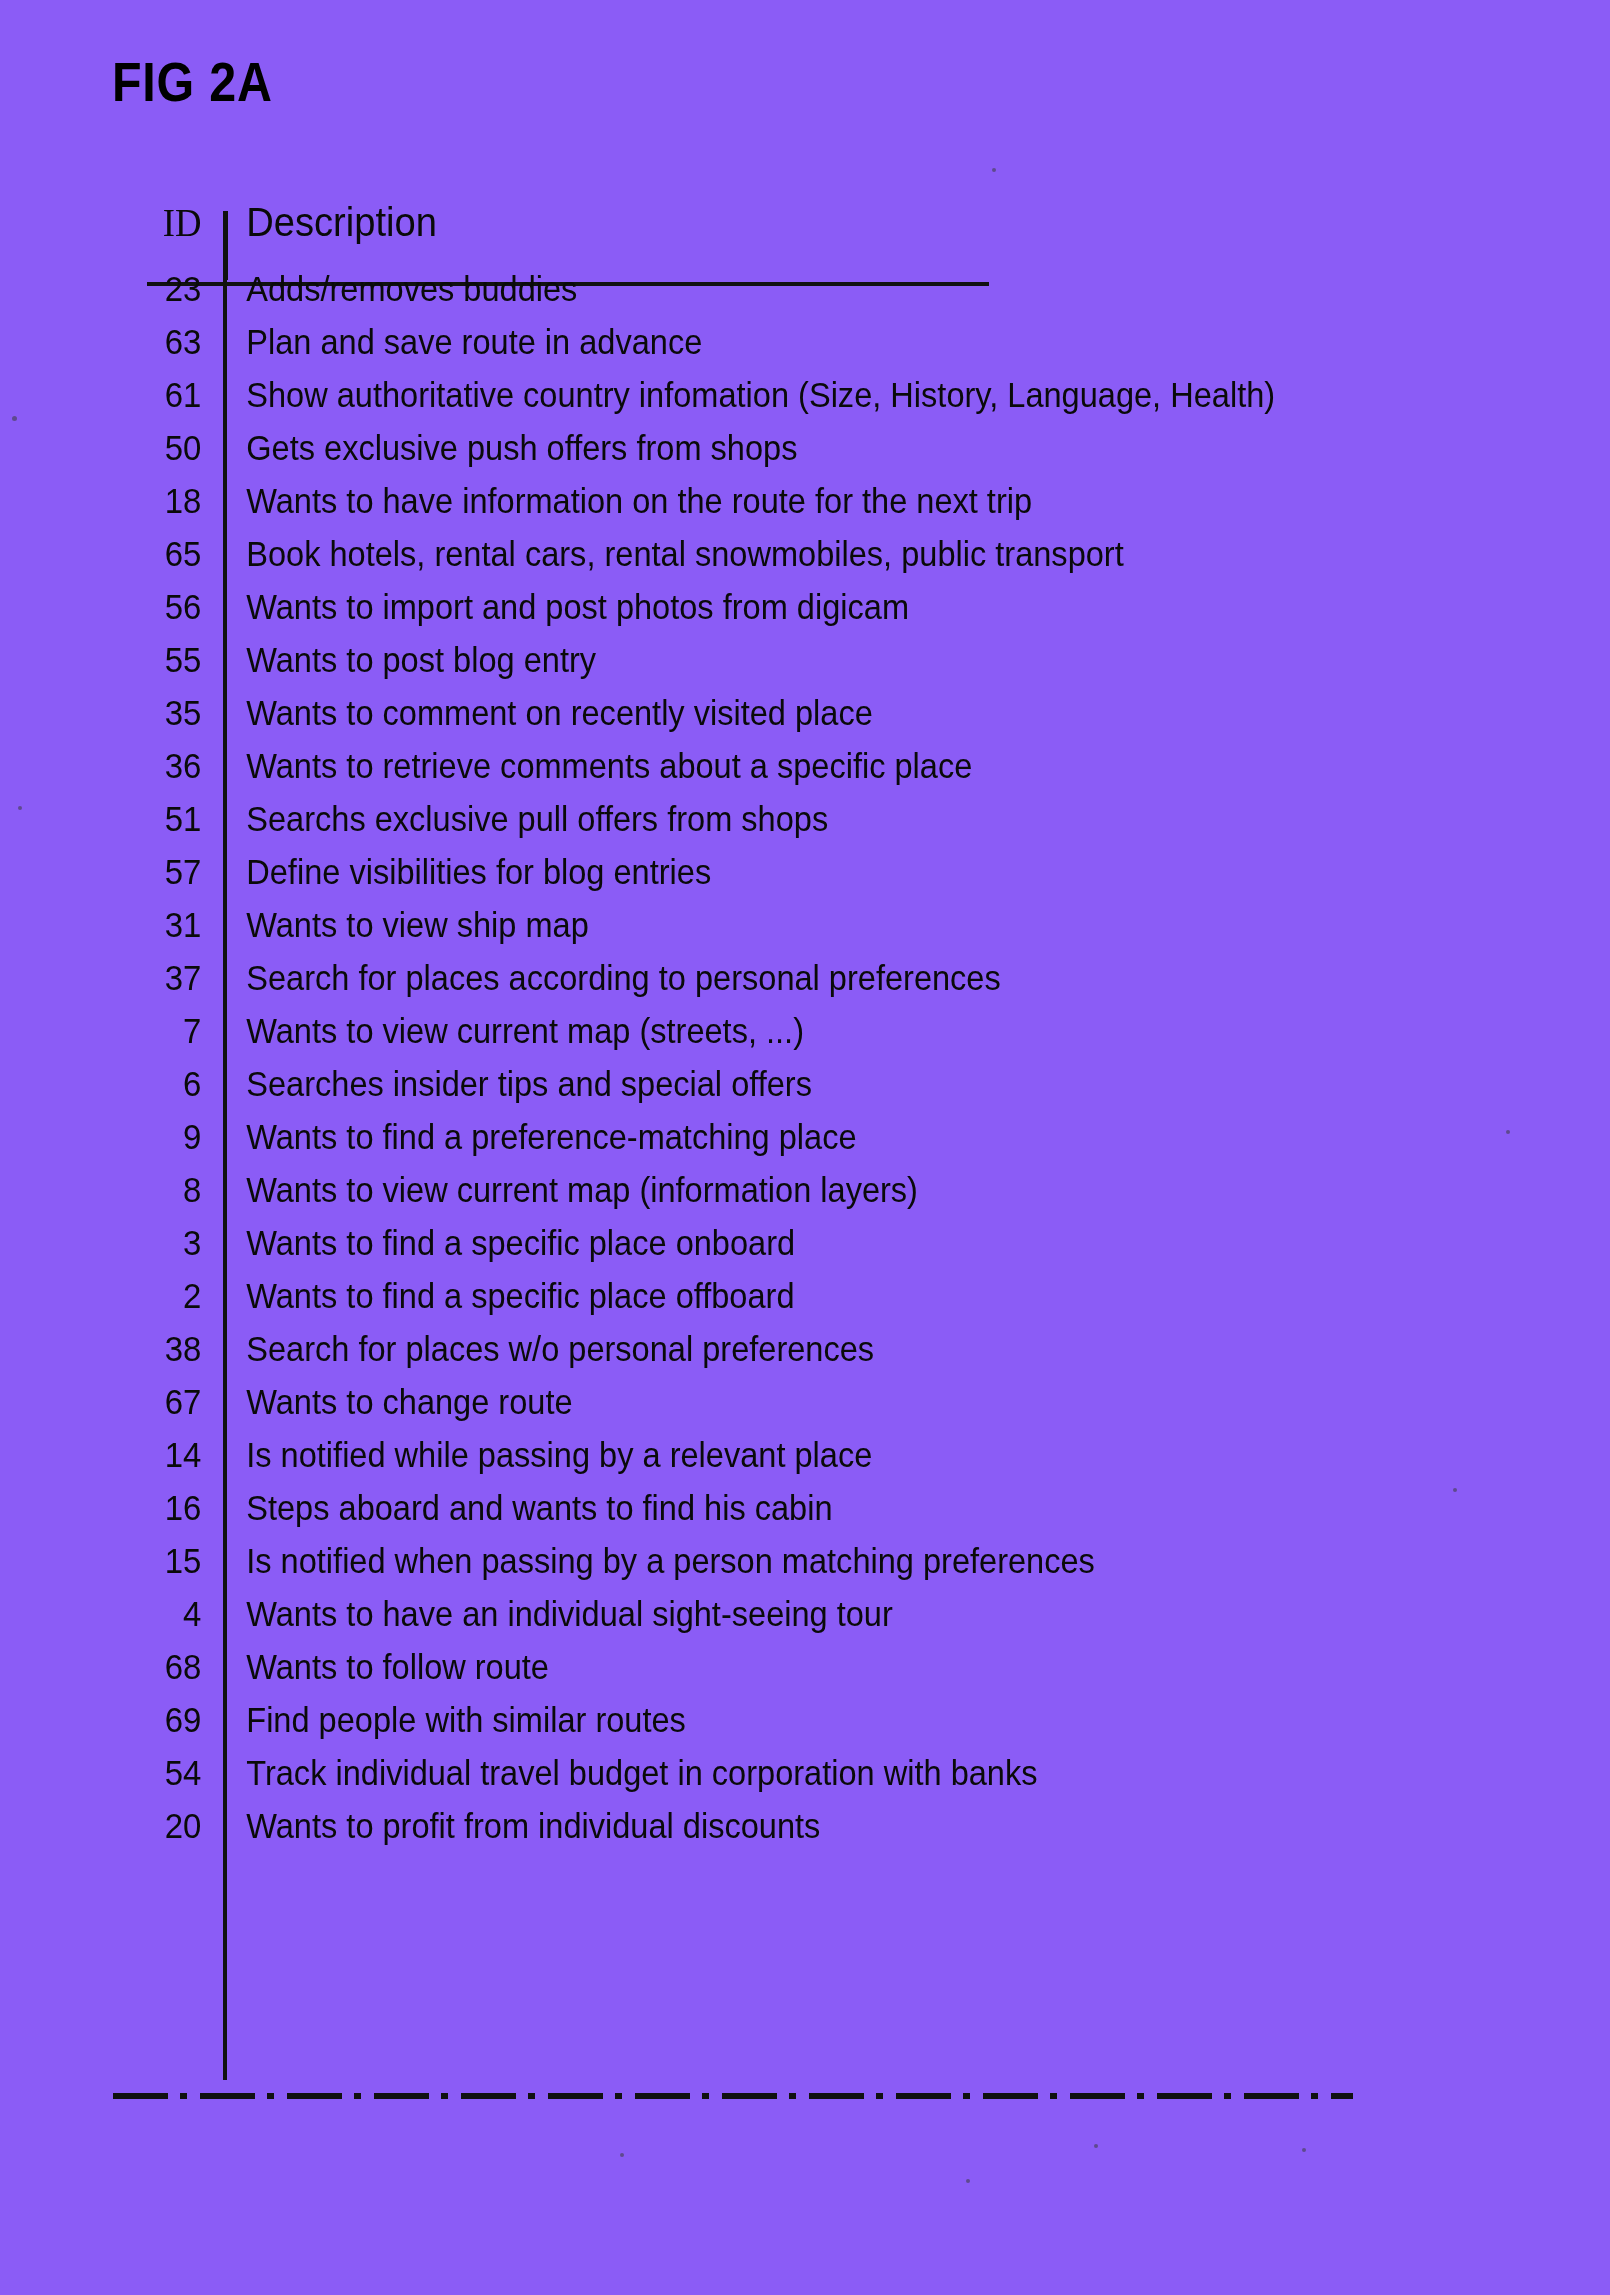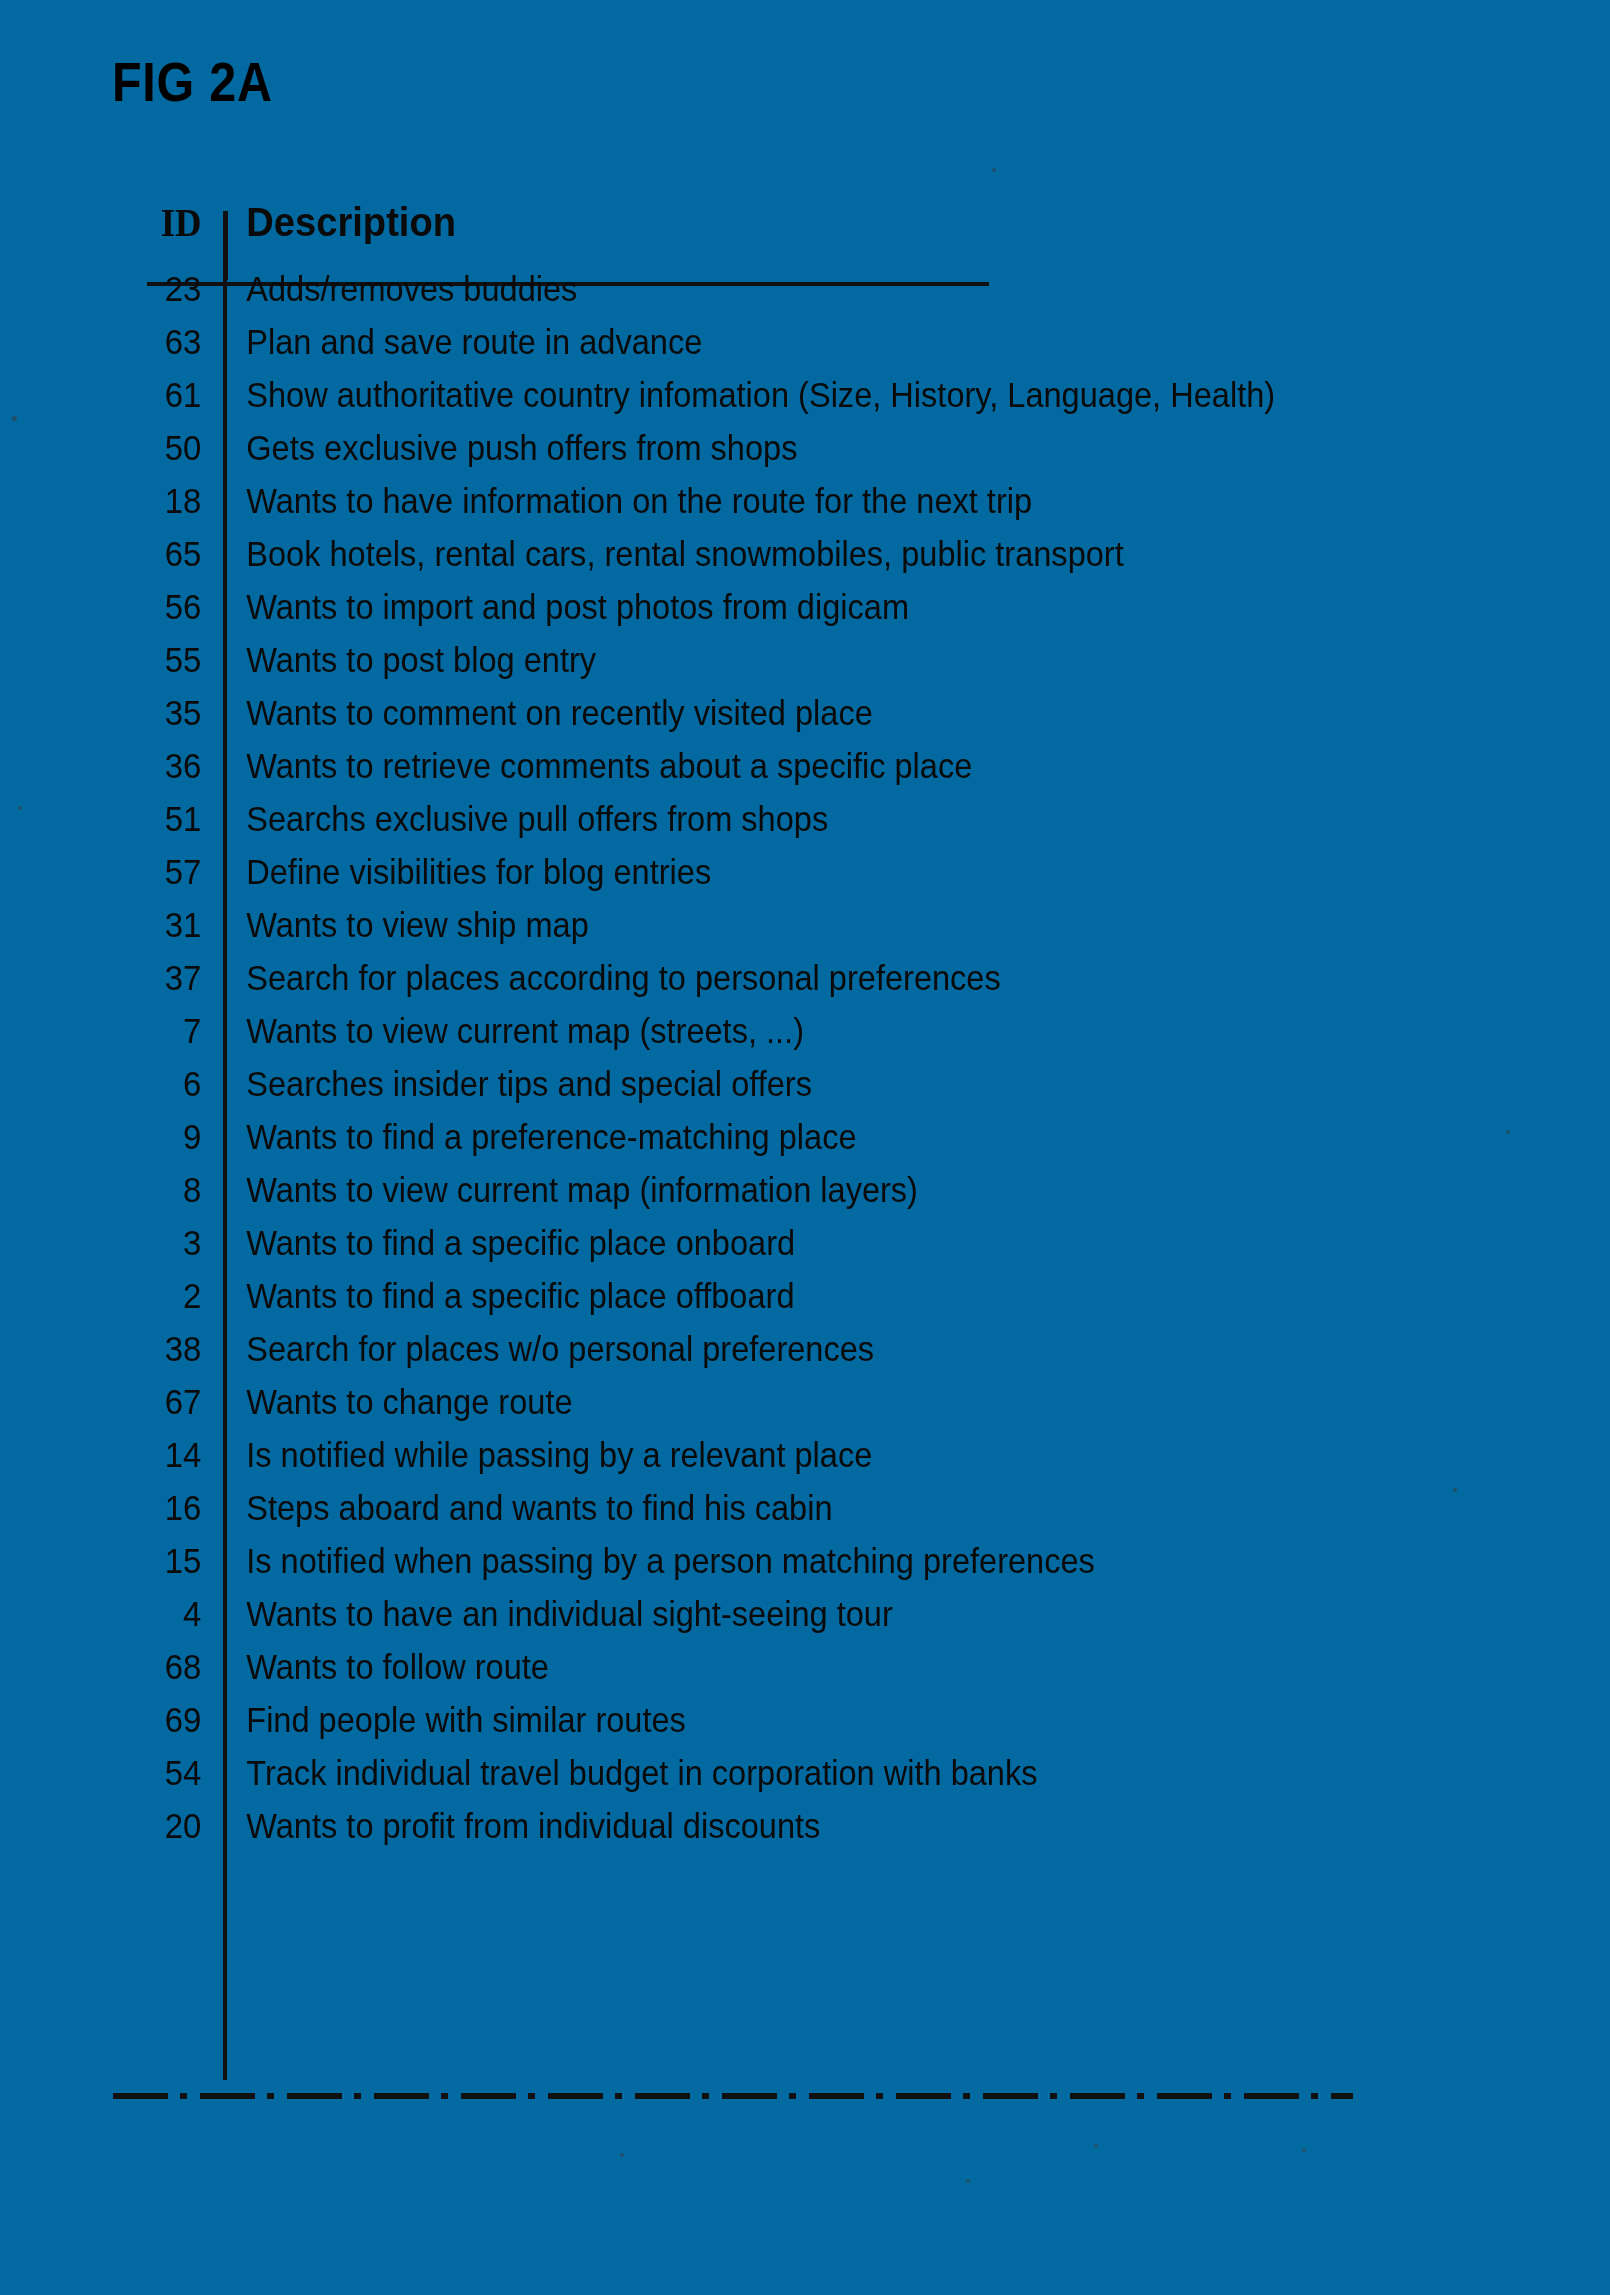--- a/index.html
+++ b/index.html
@@ -12,21 +12,21 @@
     height: 2295px;
     position: relative;
     font-family: "Liberation Sans", sans-serif;
     color: #0a0a0a;
     overflow: hidden;
   }
 
   .page {
     position: absolute;
     inset: 0;
-    background: #0369a1;
+    background: #8b5cf6;
   }
 
   
   .fig-title {
     position: absolute;
     left: 112px;
     top: 50px;
     font-family: "Liberation Sans", sans-serif;
     font-size: 55px;
     font-weight: bold;
@@ -45,21 +45,20 @@
   }
 
   .trow {
     display: flex;
     align-items: baseline;
     height: 53px;
   }
 
   .trow.header-row {
     height: 69px;
-    font-weight: bold;
   }
 
   .cell-id {
     width: 99px;
     flex: 0 0 99px;
     text-align: right;
     padding-right: 23px;
     box-sizing: border-box;
     font-size: 35px;
     line-height: 1;

